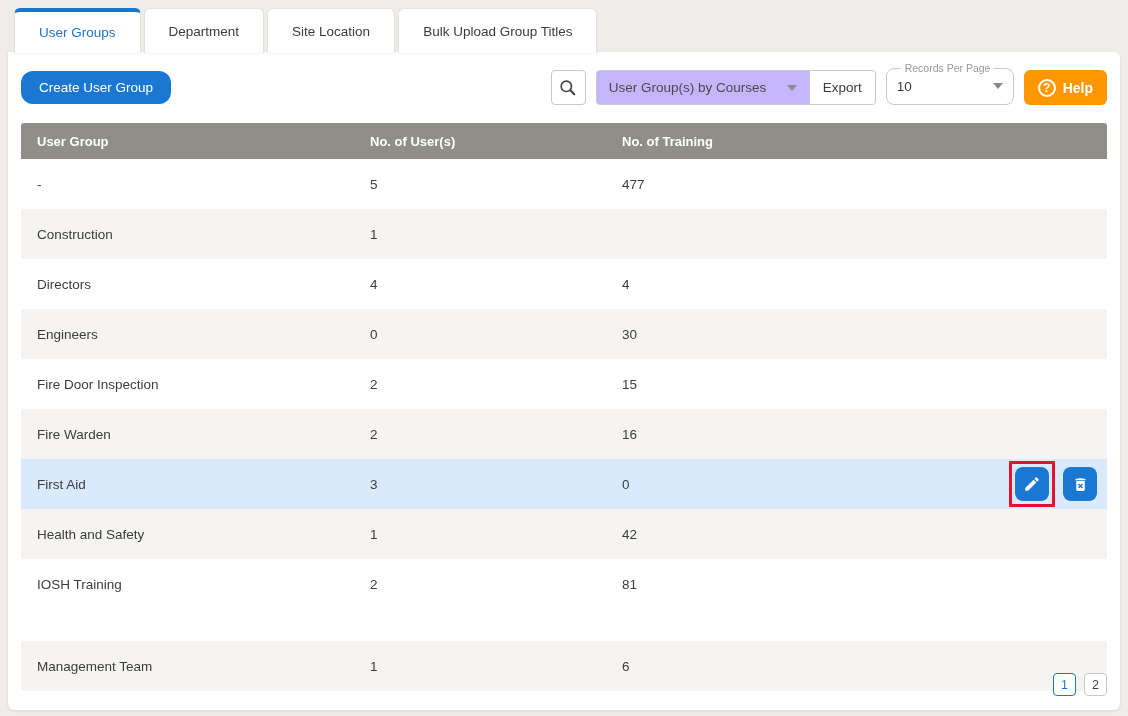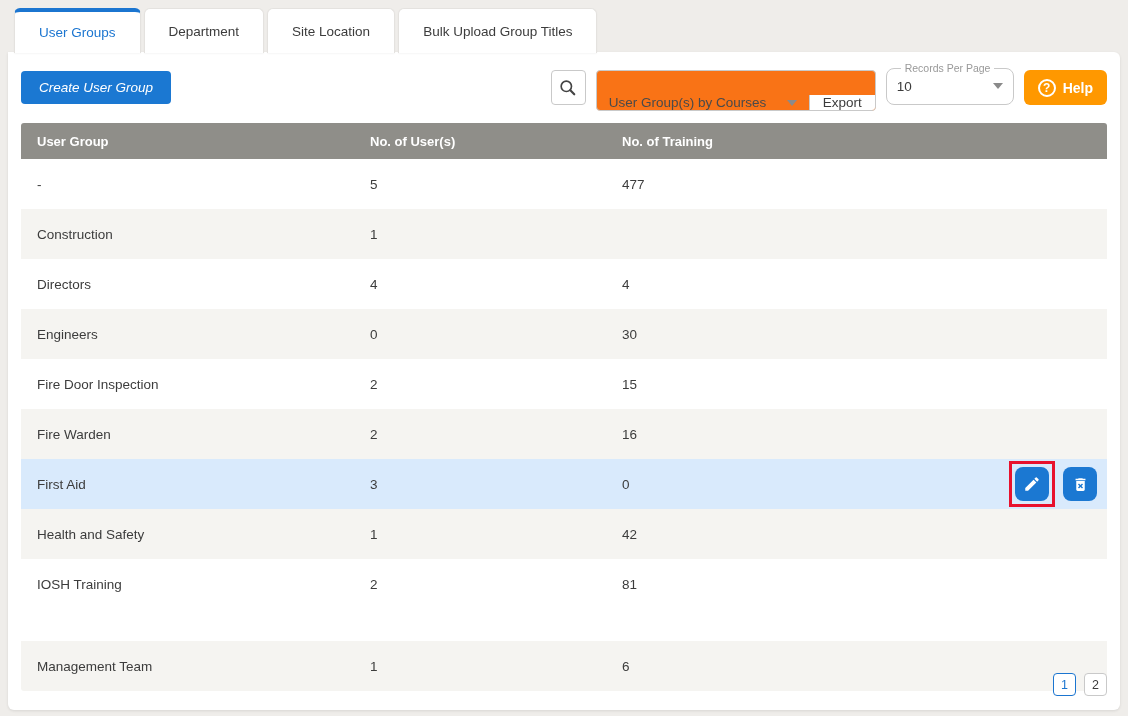--- a/index.html
+++ b/index.html
@@ -41,40 +41,39 @@
     width: 1112px; height: 658px;
     background: #ffffff;
     border-radius: 0 6px 6px 6px;
     box-shadow: 0 1px 3px rgba(0,0,0,0.10);
   }
 
   
   .btn-create {
     position: absolute; left: 13px; top: 19px;
     height: 33px; padding: 0 18px;
-    background: #1b78d2; border: none; border-radius: 4px;
+    background: #1b78d2; border: none; border-radius: 12px;
     color: #ffffff; font-size: 13.5px;
     font-family: "Liberation Sans", sans-serif;
     cursor: pointer;
-    font-style: italic;
   }
   .toolbar-right {
     position: absolute; right: 13px; top: 18px;
     display: flex; align-items: flex-start; gap: 10px;
   }
   .btn-search {
     width: 35px; height: 35px;
     background: #fff; border: 1px solid #c9c9c9; border-radius: 4px;
     display: flex; align-items: center; justify-content: center;
     cursor: pointer;
   }
   .group-select-export {
-    display: flex; height: 41px;
+    display: flex; height: 35px;
     border: 1px solid #c9c9c9; border-radius: 4px;
-    background: #f97316; overflow: hidden; align-items: flex-end;
+    background: #c4b5fd; overflow: hidden;
   }
   .report-select {
     width: 212px; padding: 0 12px;
     display: flex; align-items: center; justify-content: space-between;
     font-size: 13.5px; color: #4a4a4a; cursor: pointer;
   }
   .caret {
     width: 0; height: 0;
     border-left: 5px solid transparent;
     border-right: 5px solid transparent;

